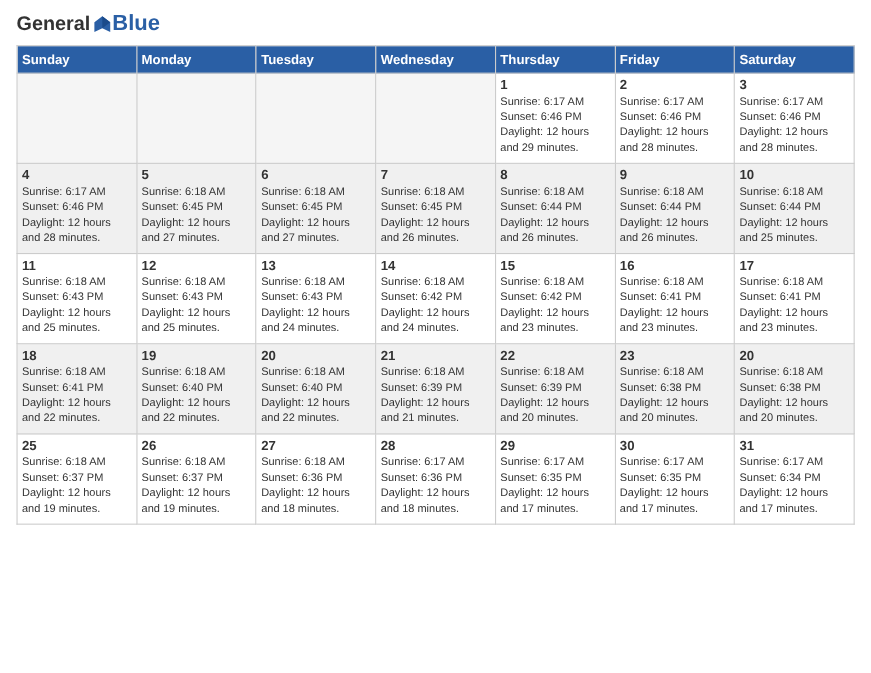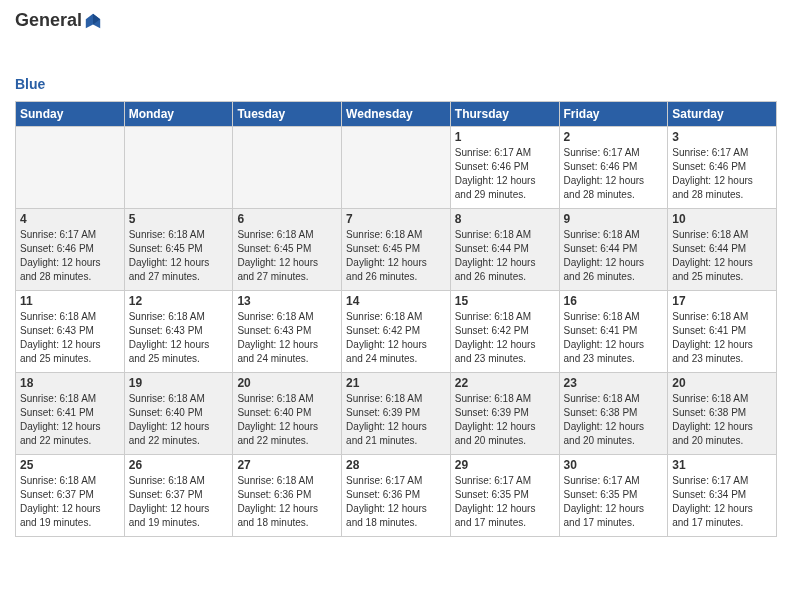--- a/index.html
+++ b/index.html
@@ -15,31 +15,30 @@
       padding: 10px 15px 5px 15px;
     }
     .header {
       display: flex;
       justify-content: space-between;
       align-items: flex-start;
       margin-bottom: 8px;
     }
     .logo {
       display: flex;
-      flex-direction: column;
-      align-items: flex-start;
-      gap: 44px;
+      flex-direction: row;
+      align-items: center;
     }
     .logo-general {
       font-size: 18px;
       font-weight: bold;
       color: #333;
     }
     .logo-blue {
-      font-size: 14px;
+      font-size: 20px;
       font-weight: bold;
       color: #2a5fa5;
       margin-top: 12px;
     }
     .logo-icon {
       display: inline-block;
       width: 18px;
       height: 18px;
       margin-left: 2px;
       vertical-align: middle;

